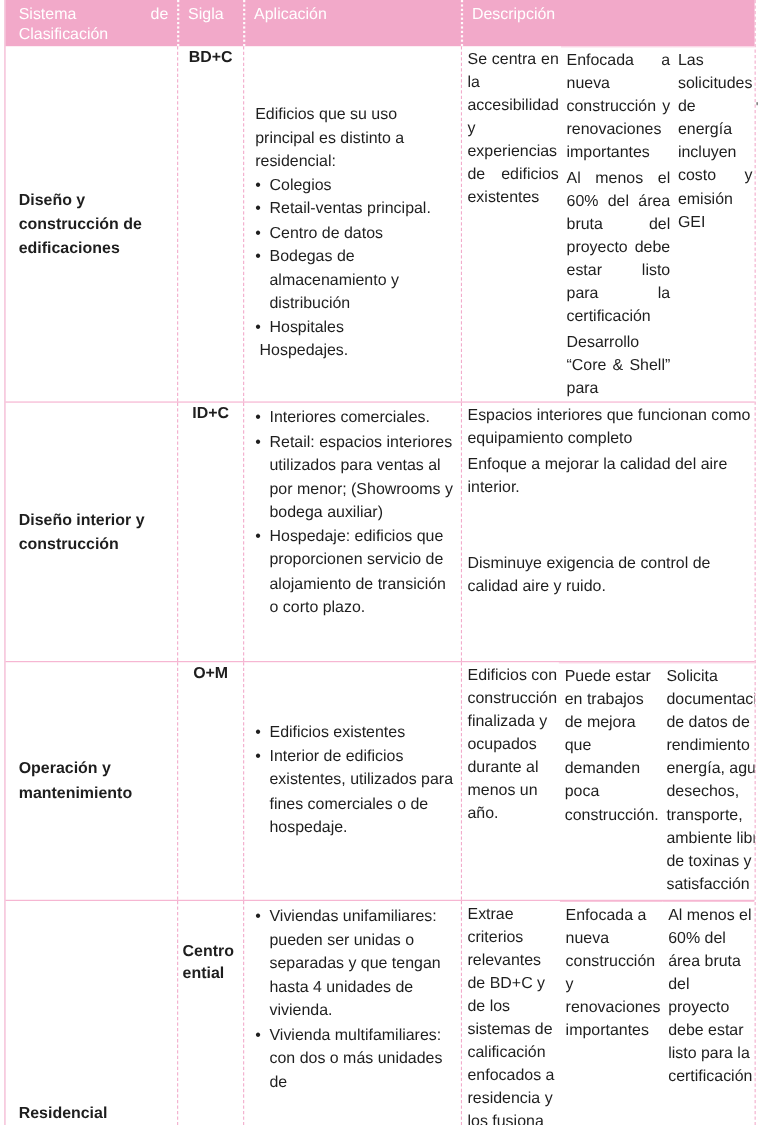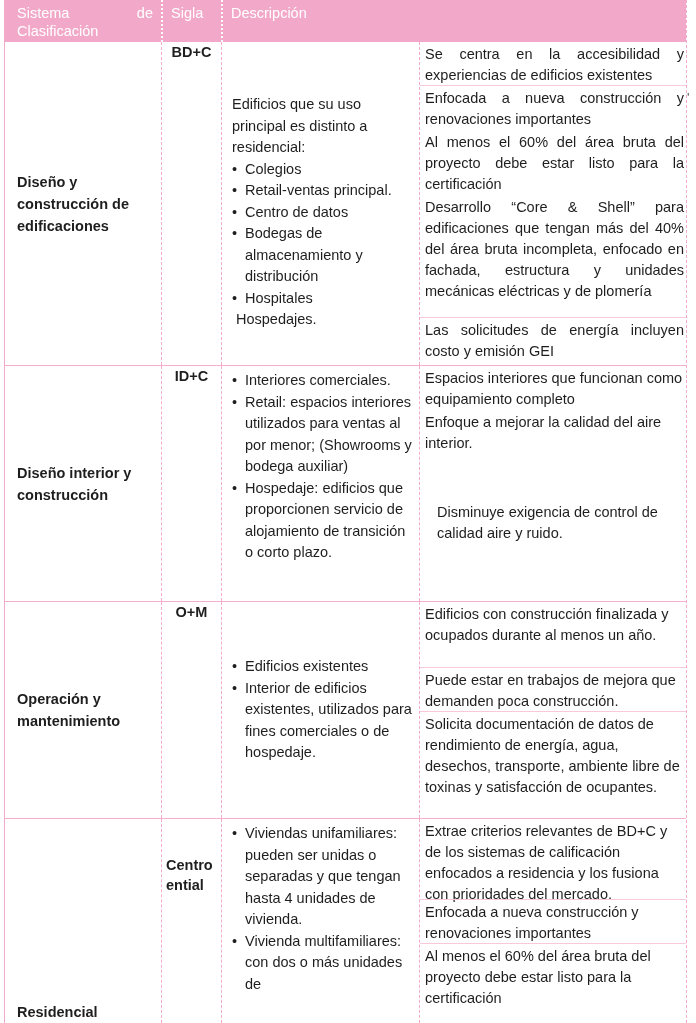--- a/index.html
+++ b/index.html
@@ -36,46 +36,47 @@
   .row4 .sigla{align-items:flex-start;padding-top:36px;}
   
   .aplicacion{padding:4px 6px 4px 10px;line-height:21.5px;}
   .row1 .aplicacion{padding-top:52px;}
   .row3 .aplicacion{padding-top:54px;}
   .aplicacion ul{list-style:none;}
   .aplicacion li{padding-left:13px;position:relative;}
   .aplicacion li::before{content:"\2022";position:absolute;left:0;top:0;}
   .aplicacion .outro{margin-left:4px;}
   
-  .descripcion{display:flex;flex-direction:column;}
+  .descripcion{display:flex;flex-direction:row;}
   .sub{padding:2px 2px 0 5px;line-height:21px;}
   .sub + .sub{border-top:1.5px solid var(--line-sub);}
   .sub p{margin-bottom:2px;}
   .row1 .sub p{text-align:justify;}
   .r1a{height:43px;}
   .r1b{height:232px;}
   .r1c{flex:1;}
   .r3a{height:65px;}
   .r3b{height:44px;}
   .r3c{flex:1;}
   .r4a{height:80px;}
   .r4b{height:44px;}
   .r4c{flex:1;}
-  .row2 .sub .spaced{margin-top:48px;margin-left:12px;}
+  .row2 .sub .spaced{margin-top:48px;}
   .stray{position:absolute;left:687px;top:90px;font-size:13px;color:#555;}
 </style>
 </head>
 <body>
 
 <div class="page">
   <div class="table">
 
     <div class="grid-row thead">
       <div class="hcell first">Sistema de Clasificación</div>
       <div class="hcell">Sigla</div>
+      <div class="hcell">Aplicación</div>
       <div class="hcell">Descripción</div>
     </div>
 
     <div class="grid-row row row1">
       <div class="cell sistema">
           <span>Diseño y construcción de edificaciones</span>
         </div>
       <div class="cell sigla">
           <span>BD+C</span>
         </div>

